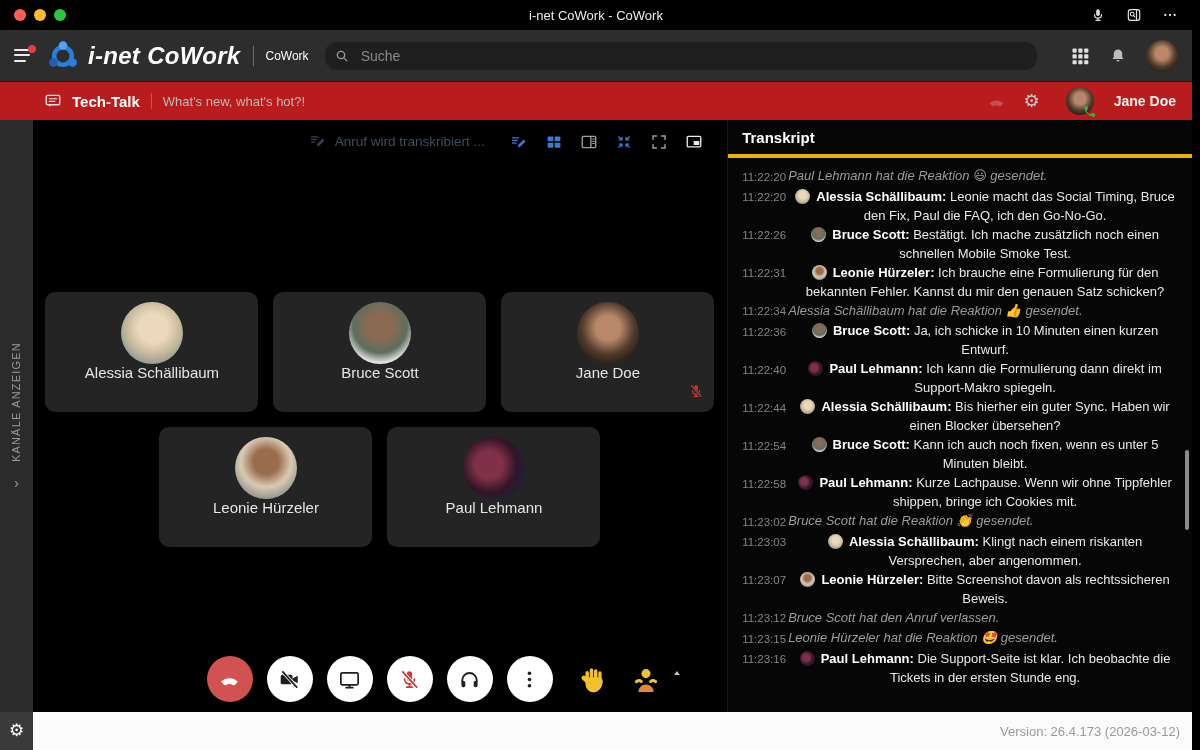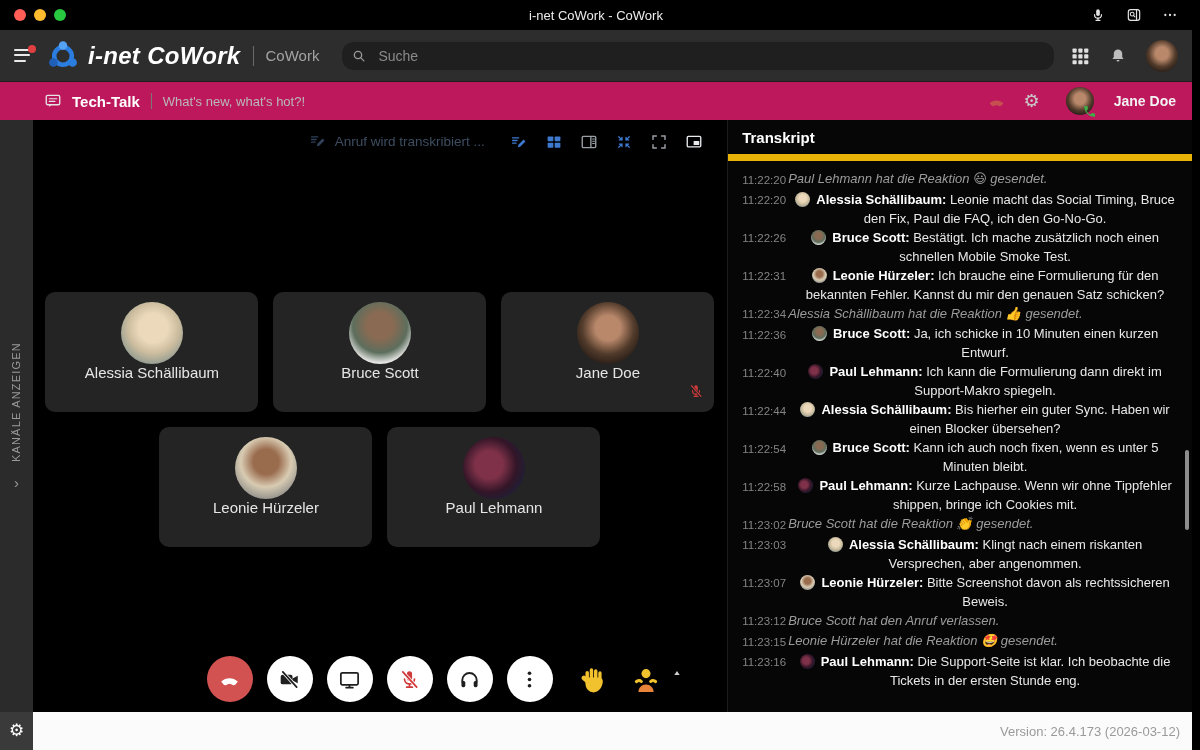--- a/index.html
+++ b/index.html
@@ -21,33 +21,33 @@
   .header{height:52px;background:#2d2d2d;display:flex;align-items:center;padding:0 14px;border-bottom:1px solid #1c1c1c;}
   .hamburger{position:relative;width:18px;height:14px;margin-right:14px;cursor:pointer;}
   .hamburger .bar{position:absolute;left:0;width:16px;height:2.4px;background:#e9e9e9;border-radius:1px;}
   .hamburger .bar:nth-child(1){top:0;}
   .hamburger .bar:nth-child(2){top:5.5px;}
   .hamburger .bar:nth-child(3){top:11px;width:12px;}
   .hamburger .dot{position:absolute;top:-4px;right:-4px;width:8px;height:8px;border-radius:50%;background:#e04040;}
   .logo{width:34px;height:34px;display:inline-block;margin-right:8px;}
   .brand{font-size:24px;font-weight:bold;font-style:italic;color:#fff;letter-spacing:.3px;white-space:nowrap;}
   .hdr-div{width:1px;height:20px;background:#6a6a6a;margin:0 12px;}
-  .workspace{font-size:15px;color:#a3a3a3;margin-right:23px;}
+  .workspace{font-size:12px;color:#ffffff;margin-right:16px;}
   .search{flex:1;max-width:712px;height:28px;background:#1f1f1f;border-radius:12px;display:flex;align-items:center;padding:0 9px;}
   .search .s-icon{width:16px;height:16px;color:#9a9a9a;flex:0 0 auto;}
   .search input{flex:1;background:transparent;border:0;outline:none;color:#ddd;font-size:14px;margin-left:9px;}
   .search input::placeholder{color:#8a8a8a;}
   .hdr-right{margin-left:auto;display:flex;align-items:center;gap:19px;}
   .hdr-icon{width:20px;height:20px;color:#e0e0e0;display:inline-block;cursor:pointer;}
   .hdr-icon.bell{width:18px;height:18px;color:#bdbdbd;}
   .avatar{border-radius:50%;display:inline-block;}
   .hdr-avatar{width:32px;height:32px;}
 
   
-  .channelbar{height:38px;background:#be185d;display:flex;align-items:center;padding:0 16px;}
+  .channelbar{height:38px;background:#b91c1c;display:flex;align-items:center;padding:0 16px;}
   .ch-icon{width:18px;height:18px;color:#e3e3e3;margin:0 10px 0 28px;}
   .ch-name{font-size:15px;font-weight:bold;color:#fff;}
   .ch-div{width:1px;height:16px;background:#777;margin:0 11px;}
   .ch-sub{font-size:13px;color:#b9b9b9;}
   .ch-right{margin-left:auto;display:flex;align-items:center;gap:18px;}
   .ch-hangup{width:19px;height:19px;color:#c64f4f;cursor:pointer;}
   .gearchar{font-size:18px;color:#c9c9c9;line-height:1;font-style:normal;}
   .ch-avatar-wrap{position:relative;width:28px;height:28px;margin-left:8px;}
   .ch-avatar{width:28px;height:28px;}
   .ch-phone-badge{position:absolute;right:-3px;bottom:-4px;width:15px;height:15px;color:#3fae49;}
@@ -78,21 +78,21 @@
   .ctrl{width:46px;height:46px;border-radius:50%;background:#fff;border:0;display:flex;align-items:center;justify-content:center;cursor:pointer;padding:0;}
   .ctrl .ci{width:23px;height:23px;color:#1f1f1f;display:block;}
   .ctrl.danger{background:#d25252;}
   .ctrl.danger .ci{color:#fff;}
   .reactions{position:absolute;left:calc(50% + 198px);bottom:16px;display:flex;align-items:center;gap:20px;}
   .reaction{width:32px;height:32px;display:inline-block;cursor:pointer;}
   .caret{width:10px;height:10px;color:#cfcfcf;display:inline-block;margin-left:-10px;align-self:flex-start;cursor:pointer;}
 
   
   .transcript{width:468px;background:#060606;border-left:1px solid #1b1b1b;position:relative;display:flex;flex-direction:column;}
-  .t-head{padding:9px 14px 8px;font-size:15px;font-weight:bold;color:#fff;border-bottom:7px solid #eab308;}
+  .t-head{padding:9px 14px 8px;font-size:15px;font-weight:bold;color:#fff;border-bottom:4px solid #eab308;}
   .t-body{flex:1;overflow:hidden;padding:8px 10px 6px 14px;}
   .t-entry{display:grid;grid-template-columns:46px 1fr;column-gap:0;font-size:13px;line-height:19px;}
   .t-time{color:#848484;font-size:11.5px;padding-top:1.5px;white-space:nowrap;}
   .t-sys{color:#9c9c9c;font-style:italic;}
   .t-msg{color:#e8e8e8;text-align:center;}
   .t-name{font-weight:bold;color:#fff;}
   .t-av{display:inline-block;width:15px;height:15px;border-radius:50%;margin-right:6px;vertical-align:-3px;}
   .t-scroll{position:absolute;right:3px;top:330px;width:4px;height:80px;border-radius:2px;background:#8d8d8d;cursor:pointer;}
 
   

